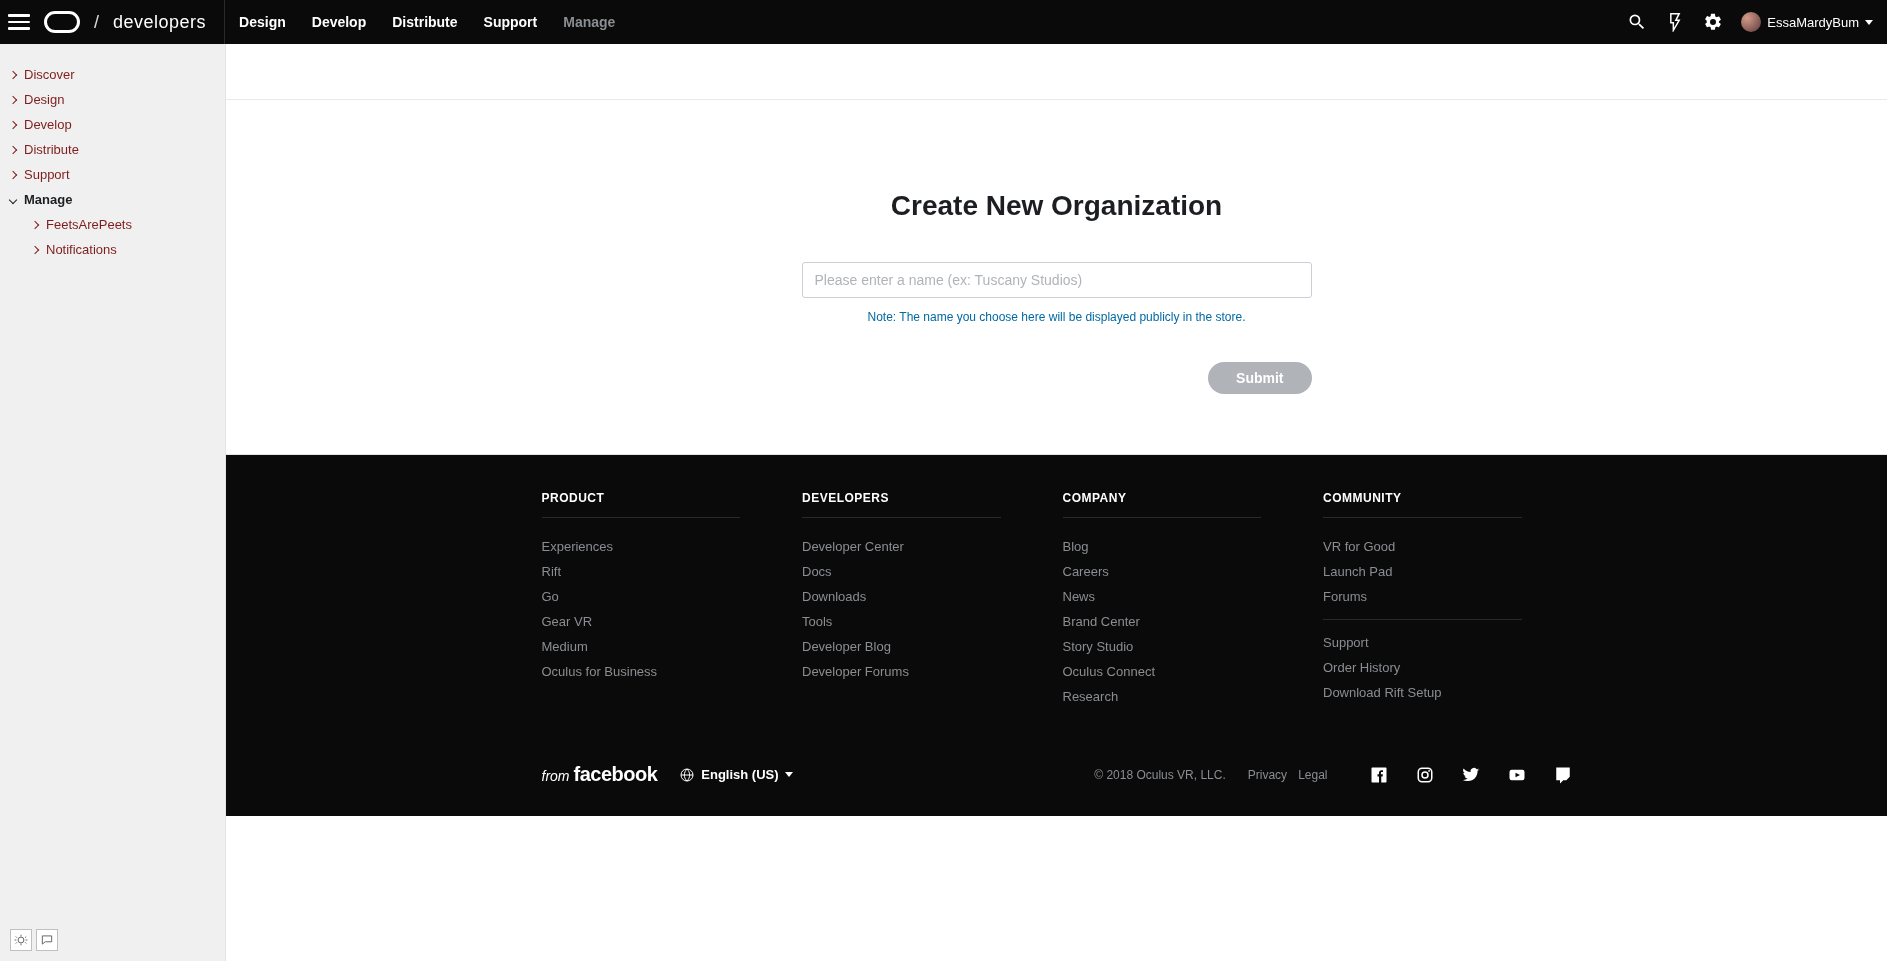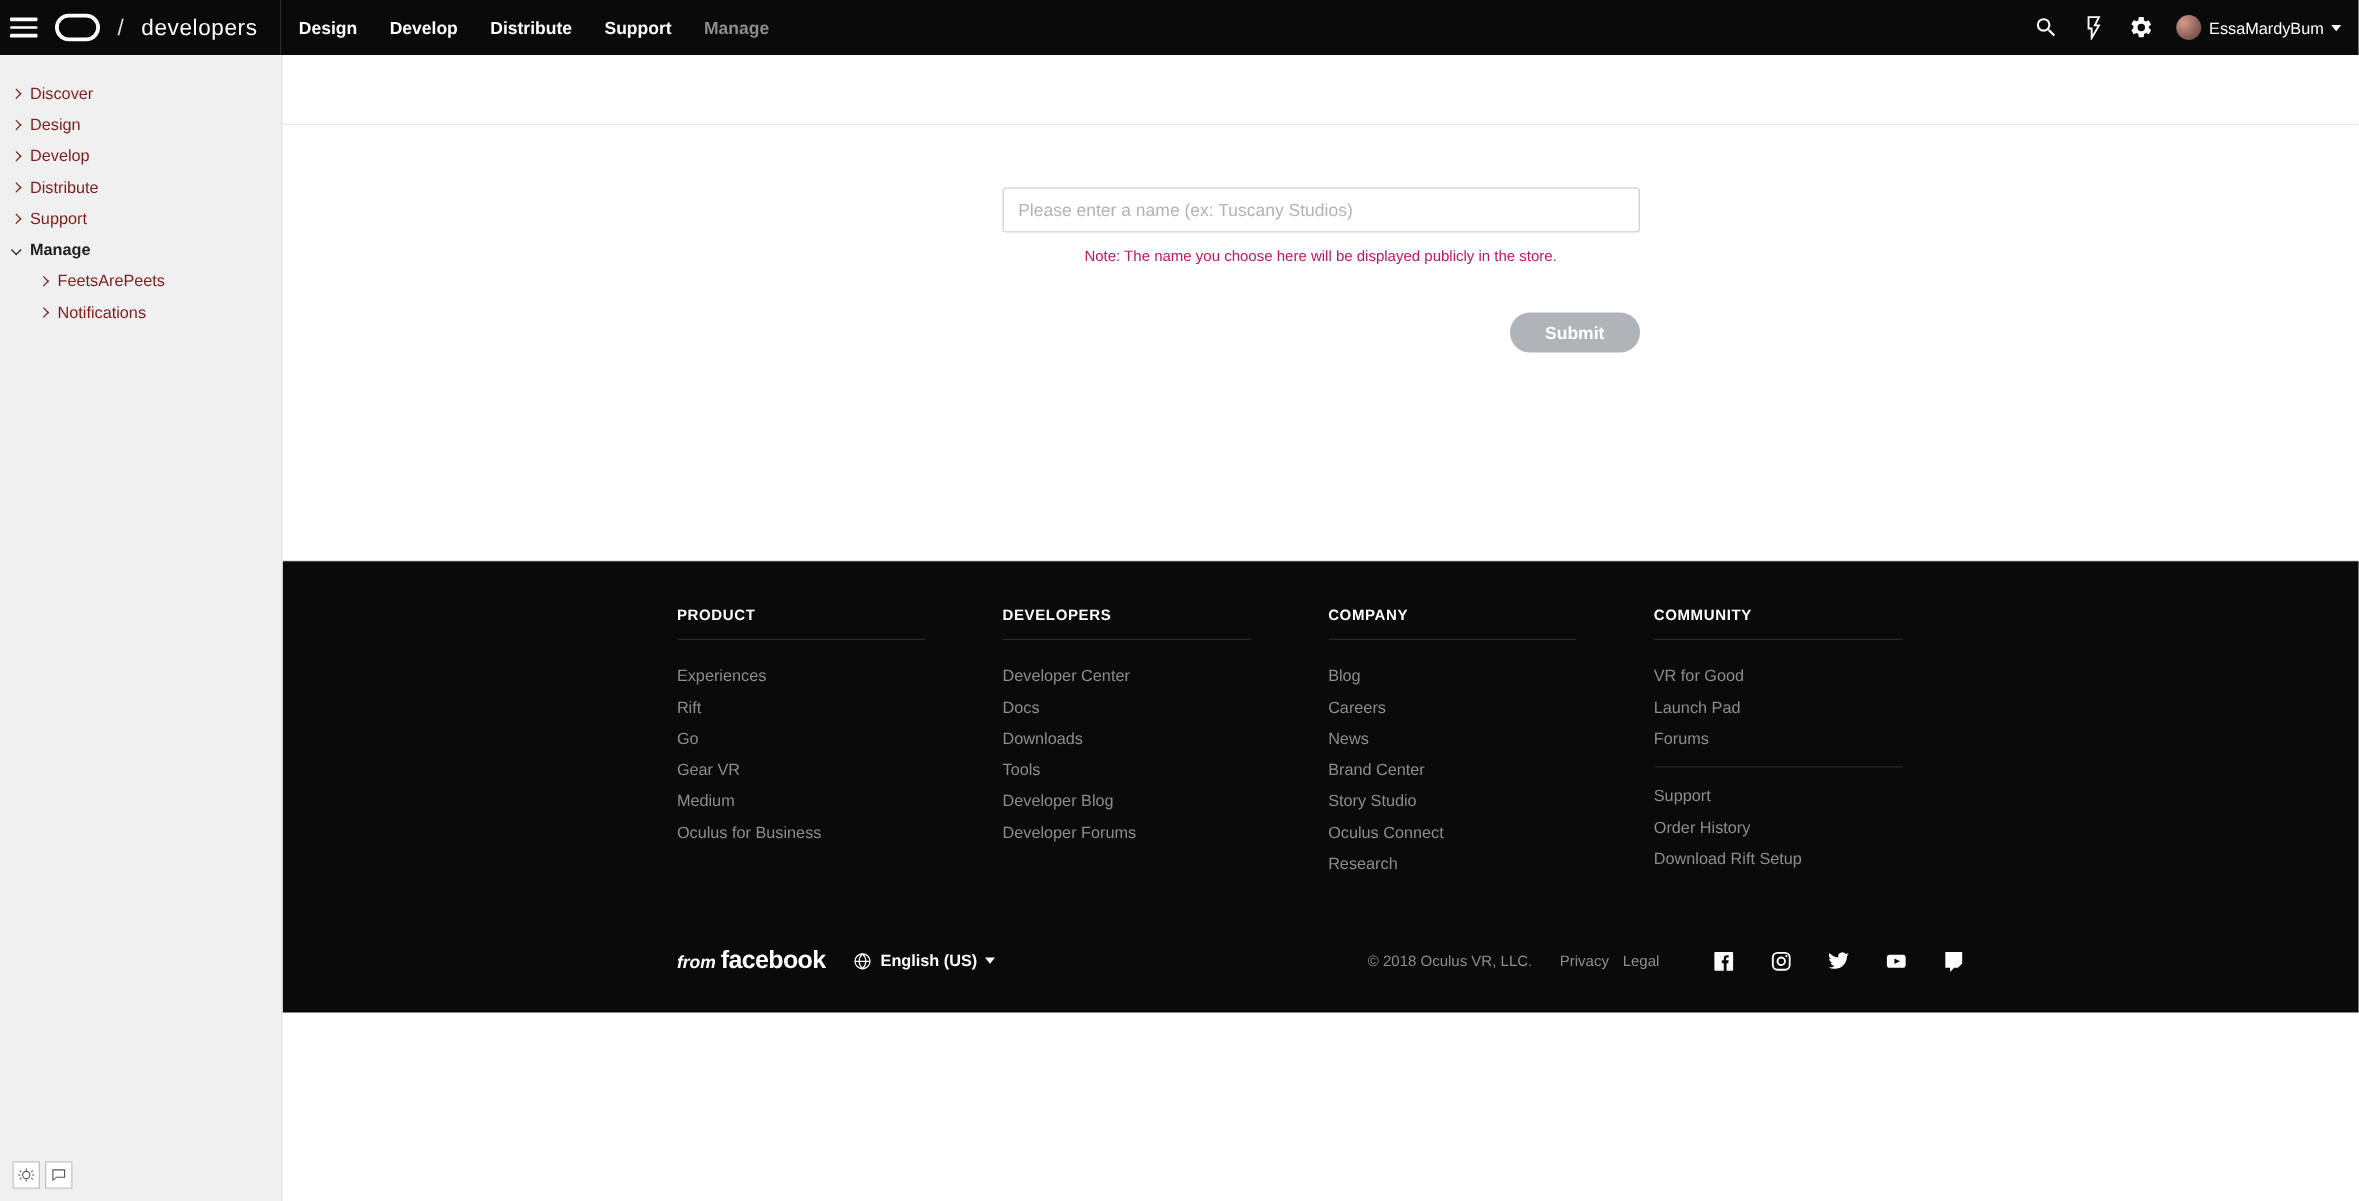--- a/index.html
+++ b/index.html
@@ -37,35 +37,35 @@
 .sidebar-bottom svg { width:14px; height:14px; stroke:#555; fill:none; stroke-width:1.5; }
 
 
 .main { flex: 1; background: #fff; }
 .main-content { padding: 50px 0 60px; border-bottom: 1px solid #e4e4e4; min-height: 350px; }
 .page-title { text-align: center; font-size: 28px; font-weight: 700; margin-top: 40px; margin-bottom: 40px; }
 .form-wrap { max-width: 510px; margin: 0 auto; }
 .form-label { font-size: 14px; font-weight: 600; margin-bottom: 12px; display:block; }
 .text-input { width: 100%; padding: 9px 12px; font-size: 14px; border: 1px solid #ccd0d5; border-radius: 3px; outline: none; }
 .text-input::placeholder { color: #b0b3b8; }
-.note { text-align: center; font-size: 12px; color: #be185d; margin-top: 12px; }
+.note { text-align: center; font-size: 12px; color: #0369a1; margin-top: 12px; }
 .submit-row { max-width: 510px; margin: 38px auto 0; display: flex; justify-content: flex-end; }
 .submit-btn { background: #b0b3b8; color: #fff; border: none; padding: 8px 28px; border-radius: 18px; font-size: 14px; font-weight: 600; cursor: pointer; }
 
 
 .footer { background: #0a0a0a; color: #8a8d91; padding: 36px 0 30px; }
 .footer-inner { max-width: 1030px; margin: 0 auto; }
 .footer-cols { display: flex; gap: 12px; }
 .footer-col { flex: 1; }
 .footer-col h4 { color: #fff; font-size: 12px; font-weight: 700; letter-spacing: 0.5px; border-bottom: 1px solid #2a2a2a; padding-bottom: 12px; margin-bottom: 16px; margin-right: 50px;}
 .footer-col a { display: block; color: #8a8d91; text-decoration: none; font-size: 13px; padding: 5px 0; cursor:pointer; }
 .footer-col .divider-h { border-top: 1px solid #2a2a2a; margin: 10px 50px 10px 0; }
 .footer-bottom { display: flex; align-items: center; margin-top: 54px; gap: 22px; font-size: 12px; }
 .from-fb { display:flex; align-items:baseline; gap:4px; color:#fff; }
-.from-fb .from { font-size: 14px; font-weight: 700; font-style:italic; }
+.from-fb .from { font-size: 14px; font-weight: 400; font-style:italic; }
 .from-fb .fb { font-size: 20px; font-weight: 700; letter-spacing:-0.5px;}
 .lang-sel { display: flex; align-items: center; gap: 6px; color: #fff; cursor: pointer; font-size:13px; font-weight:600;}
 .lang-sel .caret-down { border-top-color: #fff; }
 .globe-icon { width:16px; height:16px; }
 .footer-copy { margin-left: auto; color:#8a8d91; font-size:12px; }
 .footer-links { display:flex; gap:11px; }
 .footer-links a { color:#8a8d91; text-decoration:none; font-size:12px; cursor:pointer; }
 .social { display:flex; gap:28px; margin-left: 20px; }
 .social svg { width: 18px; height: 18px; fill: #fff; cursor:pointer; }
 .content-border-top { border-top: 1px solid #e9e9e9; margin-top: 55px; }
@@ -157,20 +157,21 @@
       <div class="iconbtn">
           <svg viewBox="0 0 24 24">
             <path d="M4 5h16v10H9l-5 4V5z"></path>
           </svg>
         </div>
     </div>
   </div>
 
   <div class="main">
     <div class="main-content content-border-top">
+      <h1 class="page-title">Create New Organization</h1>
       <div class="form-wrap">
         <input class="text-input" type="text" placeholder="Please enter a name (ex: Tuscany Studios)" style="">
         <div class="note">Note: The name you choose here will be displayed publicly in the store.</div>
       </div>
       <div class="submit-row">
         <button class="submit-btn">Submit</button>
       </div>
     </div>
 
     <div class="footer">

